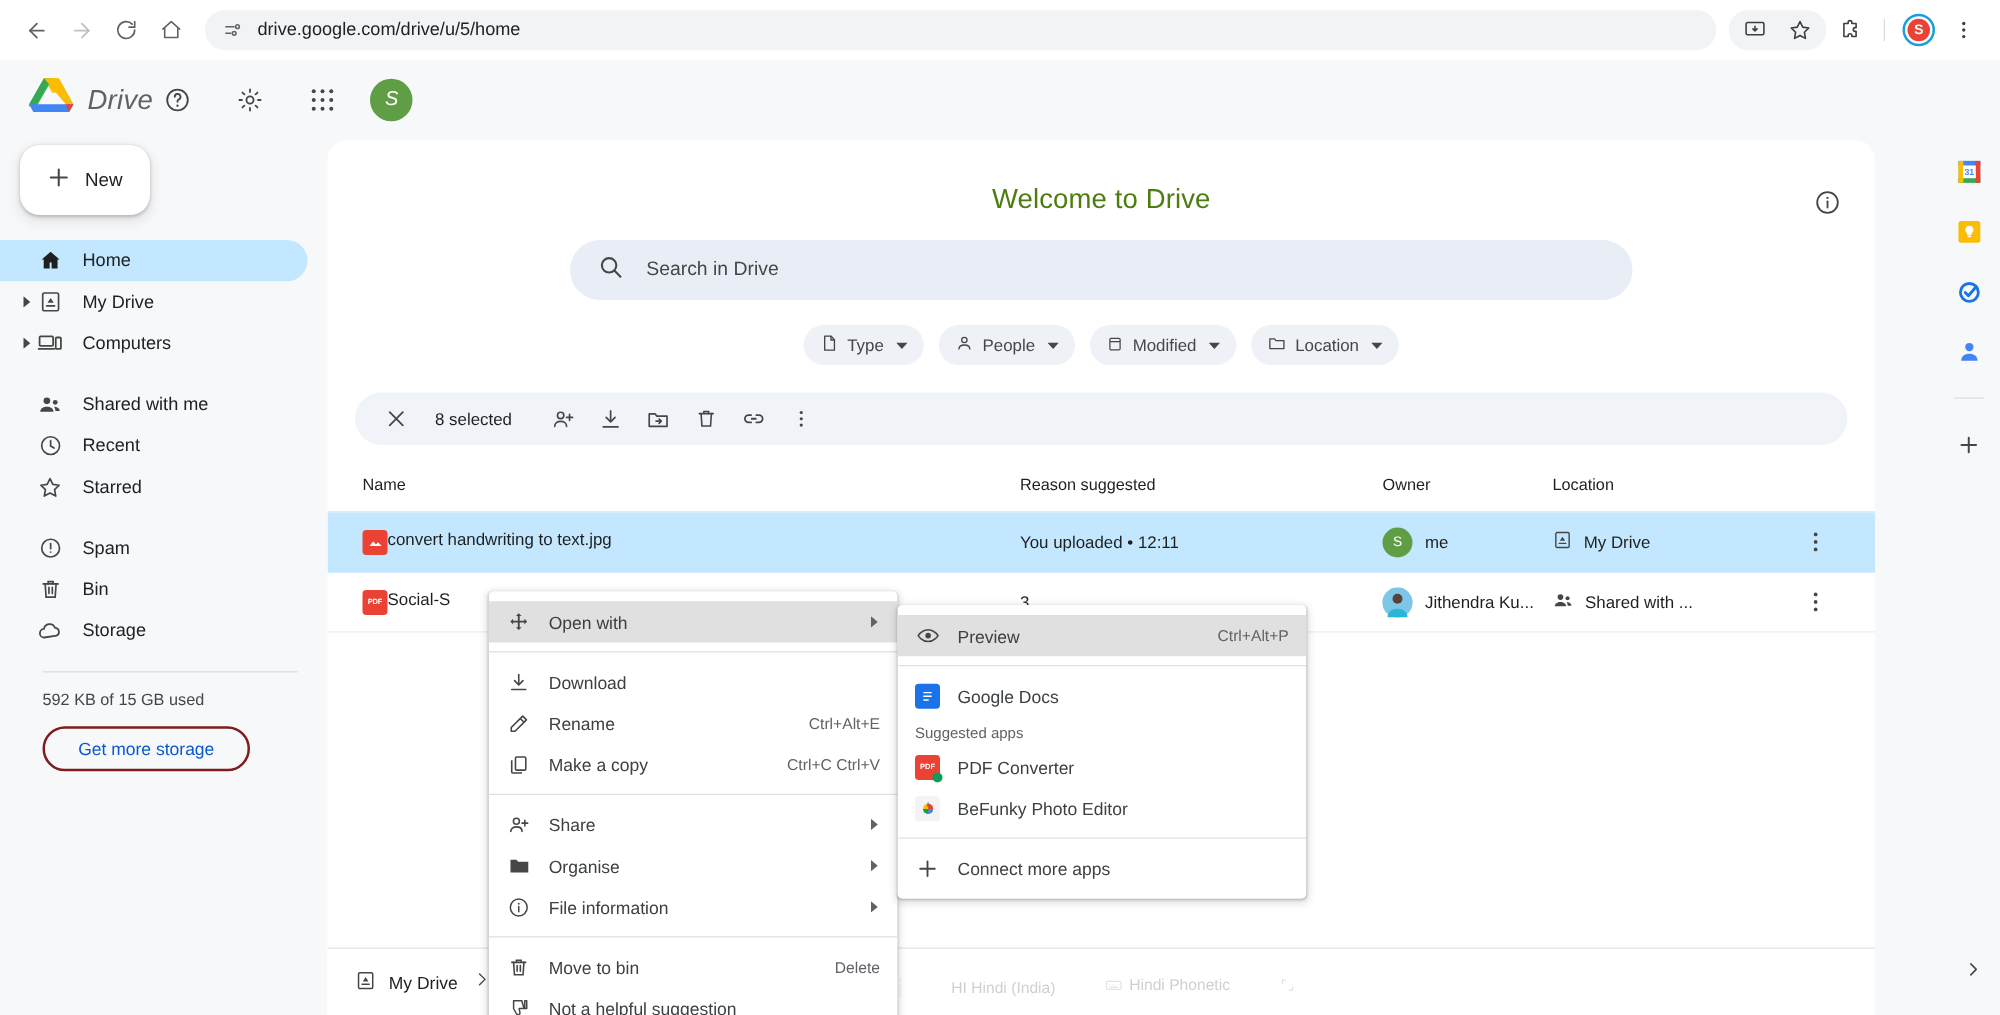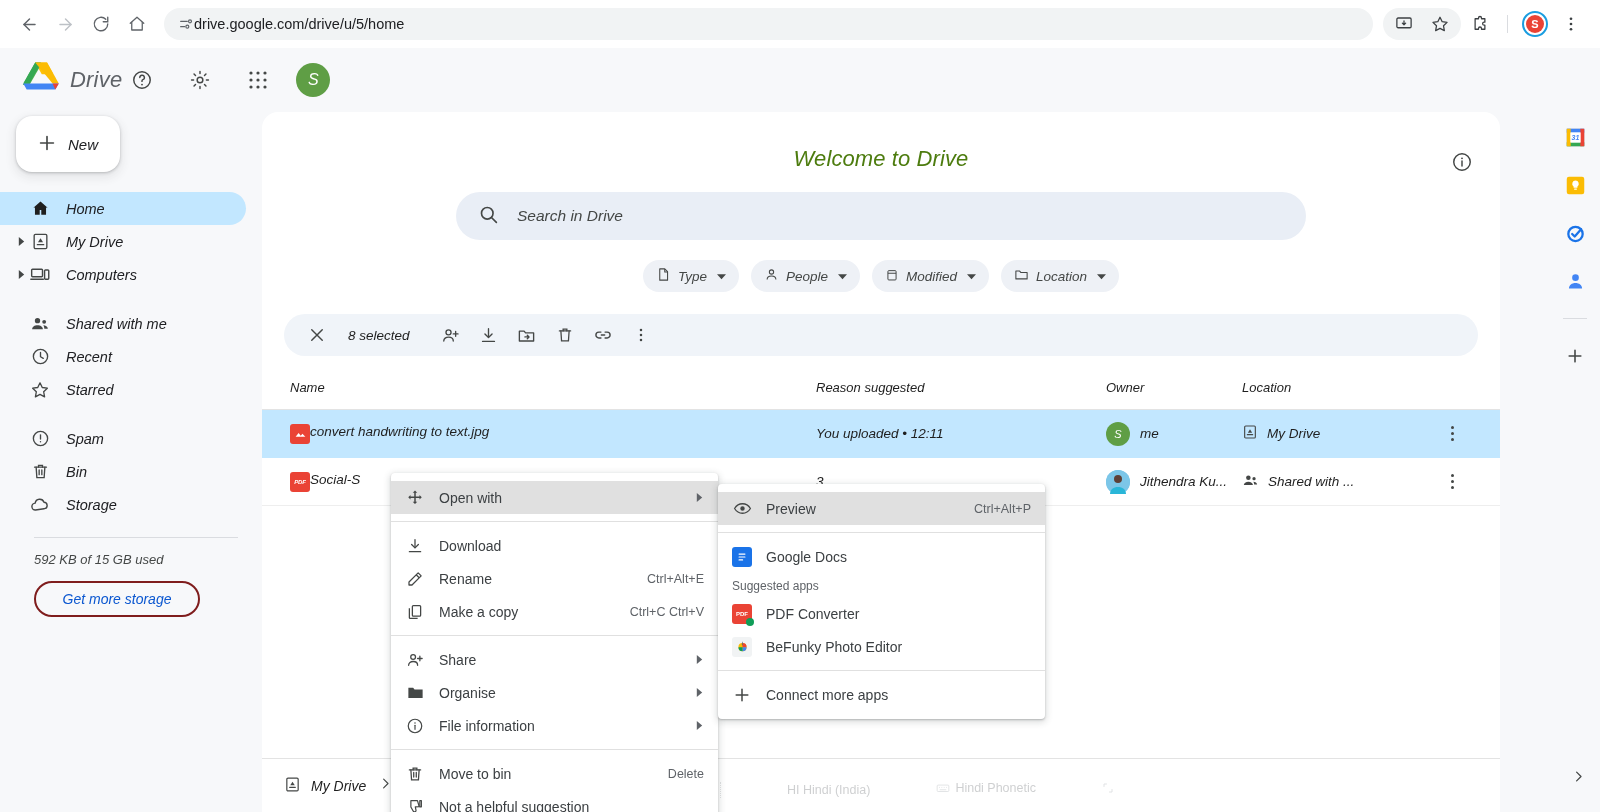--- a/index.html
+++ b/index.html
@@ -19,21 +19,21 @@
   }
   .nav-btn {
     width: 34px; height: 34px; border-radius: 50%;
     display: flex; align-items: center; justify-content: center;
     color: #5f6368; flex: none;
   }
   .nav-btn svg { display: block; }
   .omnibox {
     flex: 1; height: 32px; margin-left: 8px; margin-right: 8px;
     background: #f1f3f4; border-radius: 16px;
-    display: flex; align-items: center; padding: 0 14px; 
+    display: flex; align-items: center; padding: 0 14px; gap: 12px;
     min-width: 0;
   }
   .omnibox .url {
     font-size: 14.5px; color: #202124; white-space: nowrap;
     overflow: hidden; text-overflow: ellipsis;
   }
   .chrome-right { display: flex; align-items: center; gap: 2px; flex: none; }
   .chrome-right .pillgroup {
     display: flex; align-items: center; background: #f1f3f4;
     border-radius: 16px; height: 32px; padding: 0 4px; gap: 2px;
@@ -68,21 +68,21 @@
     width: 40px; height: 40px; border-radius: 50%;
     display: flex; align-items: center; justify-content: center; color: #444746;
   }
   .avatar-green {
     width: 34px; height: 34px; border-radius: 50%;
     background: #5f9e45; color: #fff;
     display: flex; align-items: center; justify-content: center;
     font-size: 16px; font-weight: 500;
   }
 
-  .body-row { display: flex; height: 700px; font-style: italic; }
+  .body-row { display: flex; height: 700px; }
 
   
   .sidebar { width: 262px; flex: none; padding-top: 4px; }
   .new-btn {
     margin: 0 0 20px 16px; width: 104px; height: 56px;
     background: #fff; border-radius: 16px;
     box-shadow: 0 1px 3px rgba(60,64,67,.3), 0 4px 8px 3px rgba(60,64,67,.08);
     display: flex; align-items: center; gap: 10px; padding-left: 20px;
     font-size: 15px; color: #202124;
   }
@@ -213,21 +213,21 @@
   .ctx-arrow { margin-left: 8px; color: #5f6368; display: flex; align-items: center; }
   .ctx-sep { height: 1px; background: #e0e0e0; margin: 7px 0; }
   .ctx-section { font-size: 12px; color: #5f6368; padding: 6px 14px 4px 14px; }
   .app-ico { width: 20px; height: 20px; border-radius: 3px; flex: none;
              display: flex; align-items: center; justify-content: center;
              font-size: 7px; color: #fff; font-weight: 700; }
 
   
   .ime {
     position: absolute; bottom: 14px; left: 720px; display: flex;
-    align-items: center; gap: 66px; opacity: .30; font-size: 12.5px;
+    align-items: center; gap: 40px; opacity: .30; font-size: 12.5px;
     color: #5f6368; z-index: 5;
   }
   .ime .dotline { width: 1px; height: 16px; border-left: 1px dotted #9aa0a6; }
 </style>
 </head>
 <body>
 
 <div class="browser-bar">
   <div class="nav-btn">
     <svg width="19" height="19" viewBox="0 0 24 24" fill="none" stroke="#5f6368" stroke-width="1.8" stroke-linecap="round" stroke-linejoin="round">

